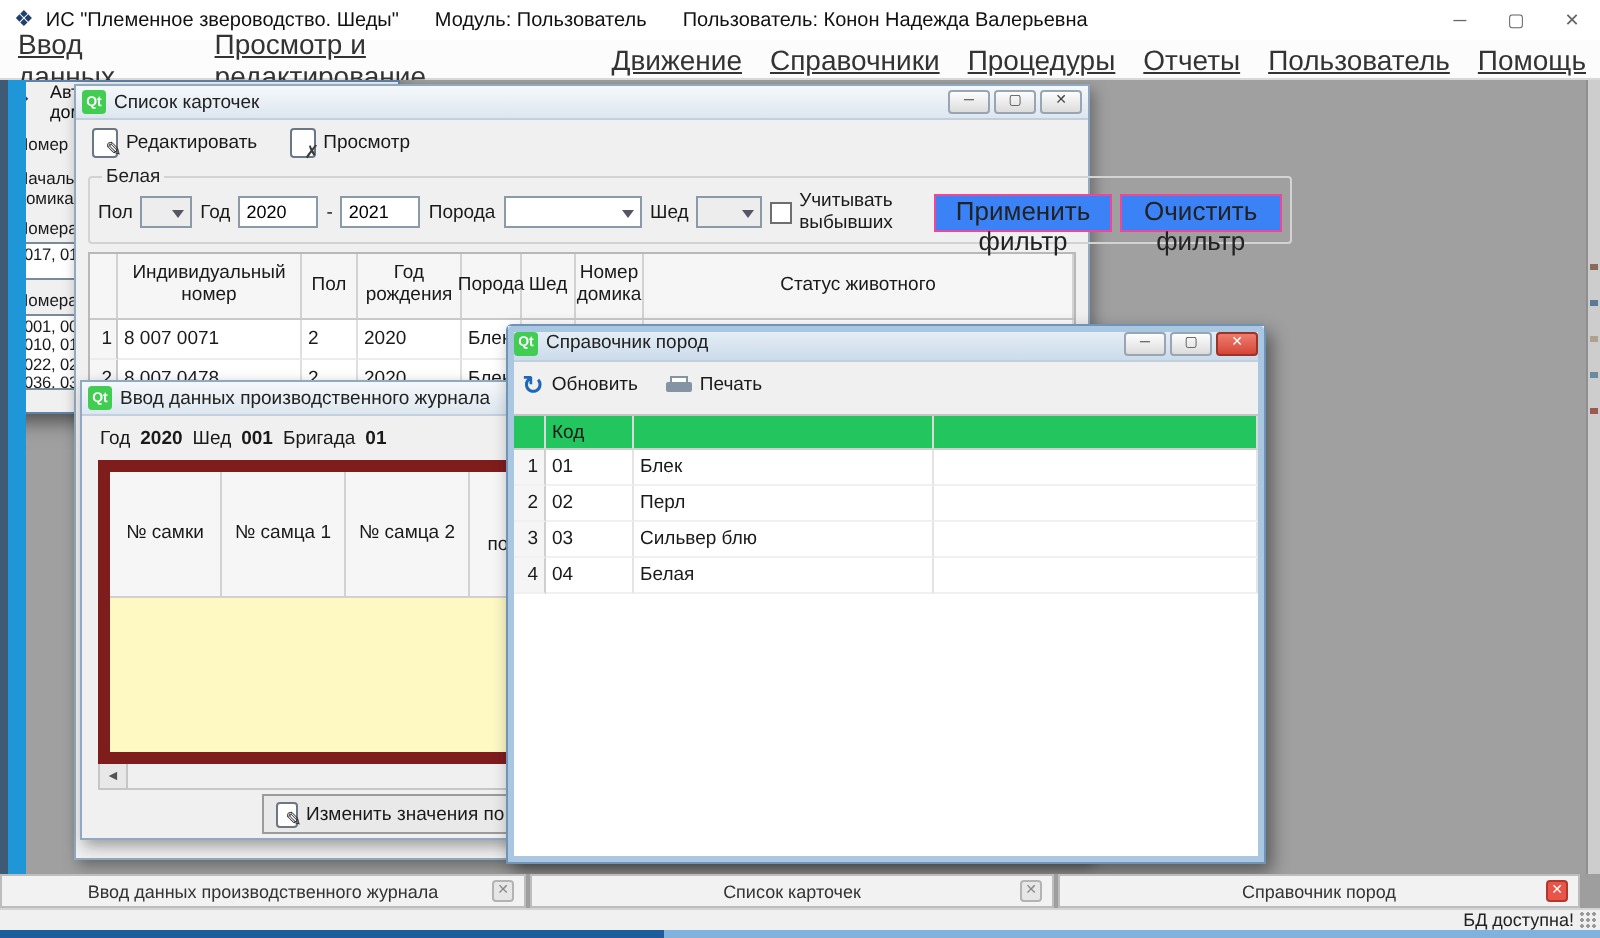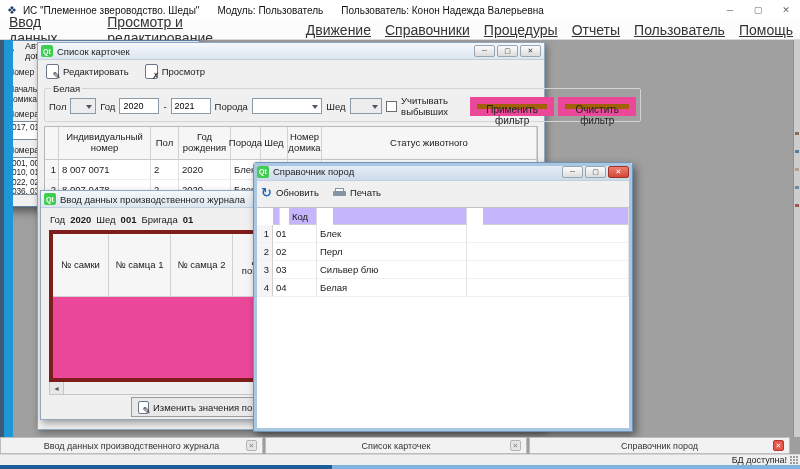--- a/index.html
+++ b/index.html
@@ -53,36 +53,36 @@
                   font-size:9px; padding:0 3px; font-family:inherit; }
   .filter-box { margin:0 6px; border:1px solid #d3d3d3; border-radius:2px; padding:1px 4px 4px; }
   .filter-legend { font-size:9.5px; padding:0 2px; margin-left:2px; color:#222; }
   .filter-row { display:flex; align-items:center; gap:4px; font-size:9.5px; }
   .combo { height:16px; background:#fff; border:1px solid #8a9aa8; display:flex; align-items:center; position:relative; padding:0 12px 0 3px; font-size:9px; }
   .combo.gray { background:#ededed; }
   .combo::after { content:""; position:absolute; right:3px; top:6px; border-left:3px solid transparent;
                   border-right:3px solid transparent; border-top:4px solid #556; }
   .yin { width:40px; height:16px; border:1px solid #8a9aa8; font-size:9px; padding:0 3px; font-family:inherit; }
   .chk { width:11px; height:11px; background:#fff; border:1px solid #6e6e6e; flex:none; }
-  .btn { height:19px; background:#a16207; border:7px solid #ec4899; font-size:10px; padding:0 5px; font-family:inherit; color:#222; }
+  .btn { height:19px; background:#3b82f6; border:1px solid #ec4899; font-size:13px; padding:0 5px; font-family:inherit; color:#222; }
 
   .cards-table { margin:4px 6px; border:1px solid #b8b8b8; background:#fff; height:292px; overflow:hidden; font-size:9.5px; }
   .ct-grid { display:grid; grid-template-columns:14px 92px 28px 52px 30px 27px 34px 1fr; }
   .ct-head { background:#f6f6f6; border-bottom:1px solid #c9c9c9; }
   .ct-head > div { padding:2px 1px; min-height:32px; display:flex; align-items:center; justify-content:center;
                    text-align:center; border-right:1px solid #d2d2d2; line-height:1.15; }
   .ct-row > div { height:20px; display:flex; align-items:center; padding:0 3px; border-right:1px solid #e0e0e0;
                   border-bottom:1px solid #ececec; }
   .ct-row .gut { background:#f6f6f6; justify-content:flex-end; padding-right:2px; border-right:1px solid #c9c9c9; }
 
   
   .w-journal { left:40px; top:150px; width:420px; height:230px; z-index:2; }
   .j-params { height:20px; display:flex; align-items:center; gap:5px; padding:0 9px; font-size:9.5px; margin-top:1px; }
   .j-params b { font-size:9.5px; }
-  .j-table { margin:1px 8px 0; border:4px solid #7f1d1d; background:#ec4899; height:152px; overflow:hidden; }
+  .j-table { margin:1px 8px 0; border:6px solid #7f1d1d; background:#fef9c3; height:152px; overflow:hidden; }
   .jt-head { display:grid; grid-template-columns:56px 62px 62px 60px 60px 1fr; background:#f6f6f6; border-bottom:1px solid #d0d0d0; }
   .jt-head > div { height:62px; display:flex; align-items:center; justify-content:center; text-align:center;
                    border-right:1px solid #d2d2d2; font-size:9.5px; line-height:1.2; padding:0 2px; }
   .j-scroll { margin:0 8px; height:13px; background:#f0f0f0; border:1px solid #c6c6c6; border-top:none; display:flex; }
   .j-scroll .arr { width:14px; background:#e8e8e8; border-right:1px solid #c6c6c6; font-size:7px; color:#555;
                    display:flex; align-items:center; justify-content:center; }
   .j-btnrow { height:24px; display:flex; align-items:center; }
   .j-defaults { margin-left:90px; display:flex; align-items:center; gap:4px; height:20px; background:#e9e9e9;
                 border:1px solid #9b9b9b; font-size:9.5px; padding:0 6px; white-space:nowrap; overflow:hidden; max-width:300px; }
 
@@ -91,22 +91,22 @@
               box-shadow:3px 4px 9px rgba(0,0,0,.45); border-radius:3px 3px 0 0; }
   .w-breeds .frame { position:absolute; inset:0; border:3px solid #aac7e2; border-radius:2px 2px 0 0; pointer-events:none; }
   .breeds-title { height:18px; background:linear-gradient(#eaf1f8,#ccdbea); }
   .breeds-toolbar { height:23px; display:flex; align-items:center; gap:14px; padding:0 7px; font-size:9.5px; }
   .refresh-ic { color:#1d66b8; font-size:13px; font-weight:bold; line-height:1; }
   .printer-ic { position:relative; width:13px; height:10px; flex:none; }
   .printer-ic .pbody { position:absolute; left:0; top:3px; width:13px; height:5px; background:#8494a4; border-radius:1px; }
   .printer-ic .ppaper { position:absolute; left:2px; top:0; width:9px; height:4px; background:#fff; border:1px solid #8494a4; }
   .breeds-table { position:absolute; left:3px; right:3px; top:44px; bottom:3px; background:#fff; border-top:1px solid #c4c4c4; font-size:9.5px; }
   .bt-grid { display:grid; grid-template-columns:16px 44px 150px 1fr; }
-  .bt-head > div { height:17px; background:#c4b5fd; border-bottom:1px solid #cfcfcf; border-right:1px solid #dadada;
-                   display:flex; align-items:center; padding:0 3px;margin-left:16px; }
+  .bt-head > div { height:17px; background:#22c55e; border-bottom:1px solid #cfcfcf; border-right:1px solid #dadada;
+                   display:flex; align-items:center; padding:0 3px; }
   .bt-row > div { height:18px; display:flex; align-items:center; padding:0 3px; border-right:1px solid #e4e4e4; border-bottom:1px solid #f0f0f0; }
   .bt-row .gut { background:#f5f5f5; justify-content:flex-end; border-right:1px solid #cfcfcf; }
 
   
   .w-dialog { left:345px; top:116px; width:200px; height:167px; z-index:4; background:#f0f0f0;
               border:1px solid #5f83a8; box-shadow:3px 4px 9px rgba(0,0,0,.5); }
   .dlg-title { height:19px; display:flex; align-items:center; gap:4px; padding:0 5px; font-size:9px; color:#111; }
   .dlg-close { margin-left:auto; color:#444; font-size:9px; }
   .dlg-body { padding:0 7px; font-size:8.5px; }
   .dlg-row { display:flex; align-items:center; justify-content:space-between; margin-top:4px; }

